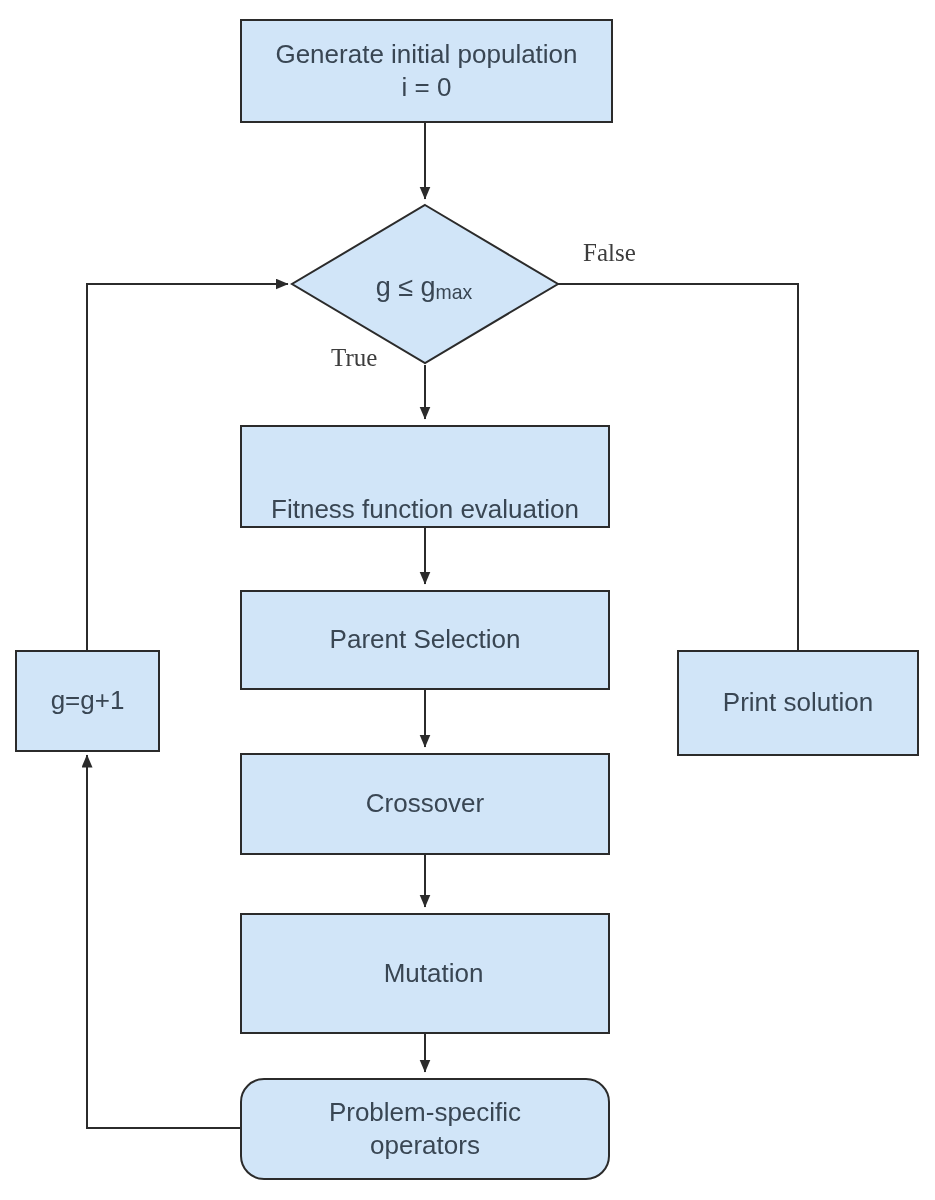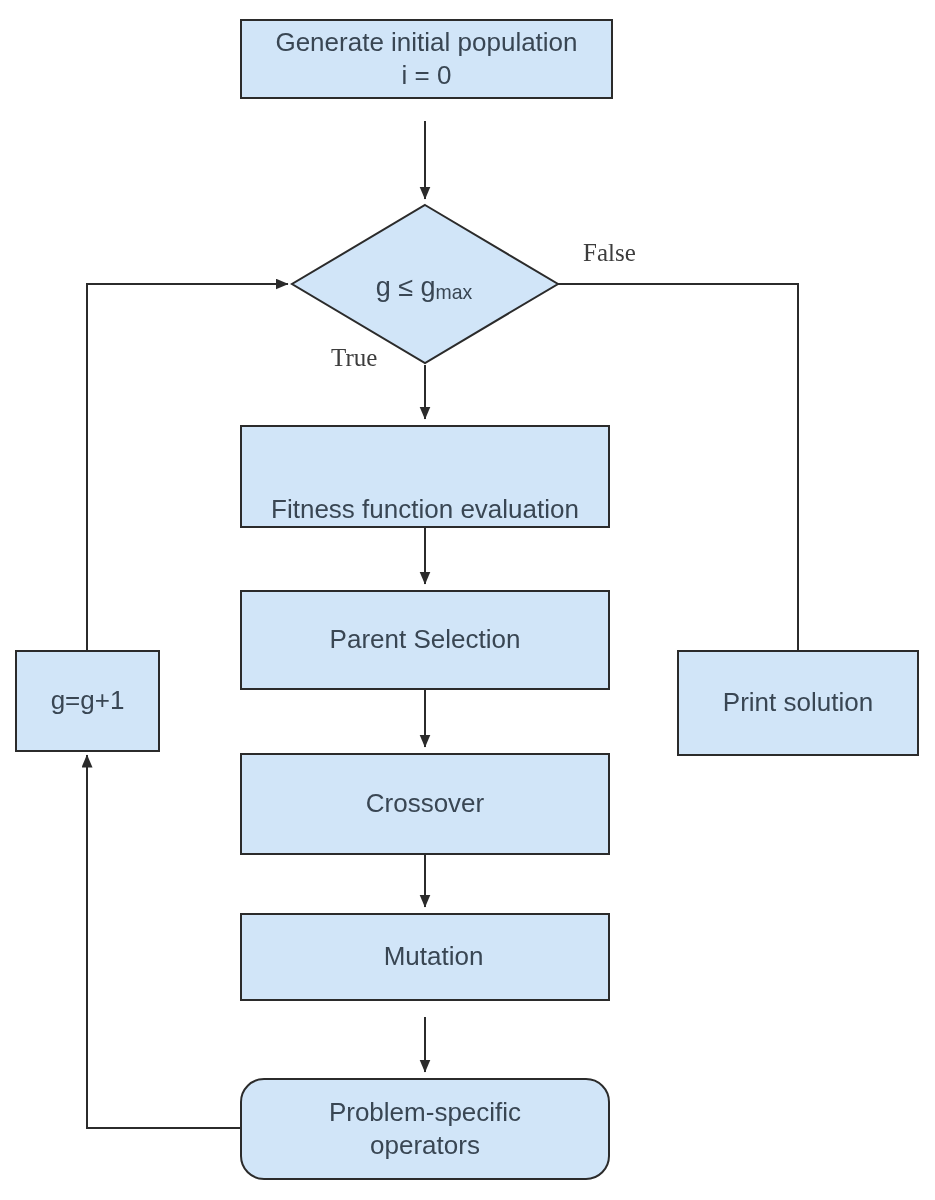--- a/index.html
+++ b/index.html
@@ -81,21 +81,21 @@
     <path class="edge" d="M425,528 V584" marker-end="url(#arrow)"></path>
     <path class="edge" d="M425,690 V747" marker-end="url(#arrow)"></path>
     <path class="edge" d="M425,855 V907" marker-end="url(#arrow)"></path>
     <path class="edge" d="M425,1017 V1072" marker-end="url(#arrow)"></path>
     <path class="edge" d="M240,1128 H87 V755" marker-end="url(#arrow)"></path>
     <path class="edge" d="M87,650 V284 H288" marker-end="url(#arrow)"></path>
 
     <polygon class="diamond" points="425,205 558,284 425,363 292,284"></polygon>
   </svg>
 
-  <div class="node" style="left:240px;top:19px;width:373px;height:80px;">
+  <div class="node" style="left:240px;top:19px;width:373px;height:104px;">
     <div>
       <div>Generate initial population</div>
       <div>i = 0</div>
     </div>
   </div>
 
   <div class="decision-label" style="left:424px;top:287px;">
     <span>g ≤ g</span><sub>max</sub>
   </div>
 
@@ -108,21 +108,21 @@
   </div>
 
   <div class="node" style="left:240px;top:590px;width:370px;height:100px;">
     <div>Parent Selection</div>
   </div>
 
   <div class="node" style="left:240px;top:753px;width:370px;height:102px;">
     <div>Crossover</div>
   </div>
 
-  <div class="node" style="left:240px;top:913px;width:370px;height:88px;padding-left:17px;">
+  <div class="node" style="left:240px;top:913px;width:370px;height:121px;padding-left:17px;">
     <div>Mutation</div>
   </div>
 
   <div class="node" style="left:240px;top:1078px;width:370px;height:102px;border-radius:24px;">
     <div>
       <div>Problem-specific</div>
       <div>operators</div>
     </div>
   </div>
 

